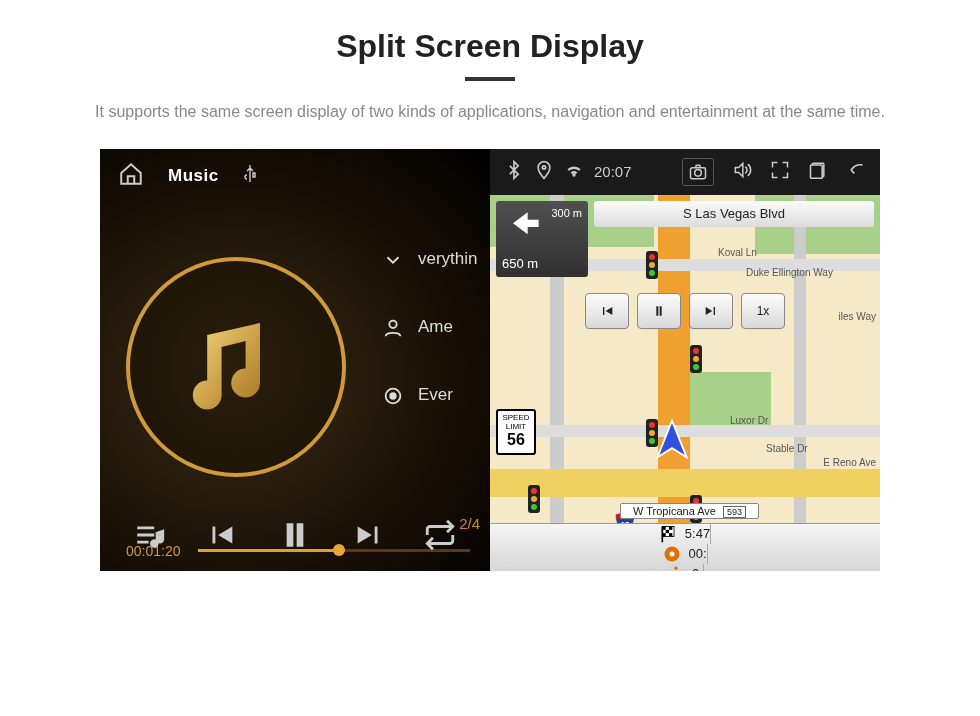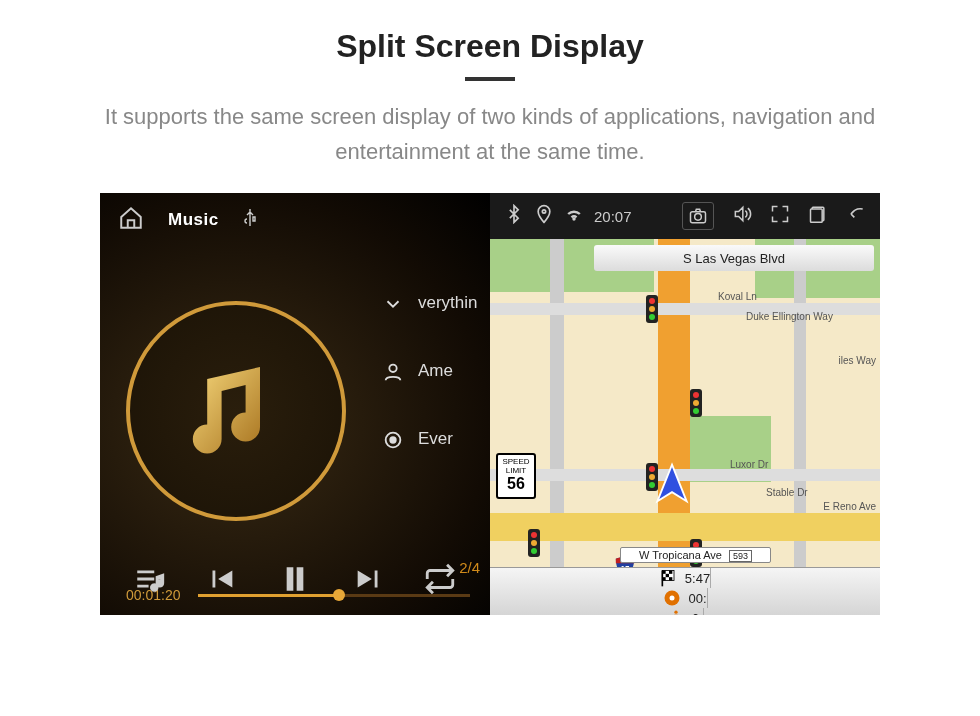--- a/index.html
+++ b/index.html
@@ -18,21 +18,21 @@
   padding-top: 28px;
 }
 .title-underline {
   width: 50px;
   height: 4px;
   background: #333;
   margin: 12px auto 18px auto;
 }
 .page-desc {
   text-align: center;
-  font-size: 22px;
+  font-size: 16px;
   color: #888;
   line-height: 1.6;
   max-width: 870px;
   margin: 0 auto 24px auto;
 }
 .device {
   position: relative;
   width: 780px;
   height: 422px;
   margin: 10px auto;
@@ -297,21 +297,21 @@
   font-size: 10px;
   color: #555;
   white-space: nowrap;
   z-index: 5;
 }
 .tropicana-label {
   position: absolute;
   bottom: 4px;
   left: 130px;
   background: #fff;
-  padding: 1px 18px;
+  padding: 1px 12px;
   border: 1px solid #888;
   border-radius: 2px;
   font-size: 11px;
   color: #222;
   z-index: 20;
   text-align: right;
 }
 .traffic-light {
   position: absolute;
   width: 12px;
@@ -467,23 +467,48 @@
       <div class="map-road-h" style="top:230px;height:12px;"></div>
       <div class="map-road-h" style="bottom:26px;height:28px;background:#f0d060;"></div>
 
       <span class="road-label" style="left:228px;top:52px;">Koval Ln</span>
       <span class="road-label" style="left:256px;top:72px;">Duke Ellington Way</span>
       <span class="road-label" style="left:240px;top:220px;">Luxor Dr</span>
       <span class="road-label" style="left:276px;top:248px;">Stable Dr</span>
       <span class="road-label" style="right:4px;top:262px;">E Reno Ave</span>
       <span class="road-label" style="right:4px;top:116px;">iles Way</span>
 
+      <div class="turn-box">
+        <svg width="44" height="44" viewBox="0 0 24 24" fill="#fff">
+            <path d="M14 4l-8 6 8 6v-4h6V8h-6z"></path>
+          </svg>
+        <span class="dist1">300 m</span>
+        <span class="dist2">650 m</span>
+      </div>
 
       <div class="street-banner">S Las Vegas Blvd</div>
 
+      <div class="sim-controls">
+        <span class="sim-btn">
+            <svg viewBox="0 0 24 24" fill="#222">
+              <path d="M6 6h2v12H6zM20 6v12L10 12z"></path>
+            </svg>
+          </span>
+        <span class="sim-btn">
+            <svg viewBox="0 0 24 24" fill="#222">
+              <path d="M8 5h3v14H8zM13 5h3v14h-3z"></path>
+            </svg>
+          </span>
+        <span class="sim-btn">
+            <svg viewBox="0 0 24 24" fill="#222">
+              <path d="M16 6h2v12h-2zM4 6v12l10-6z"></path>
+            </svg>
+          </span>
+        <span class="sim-btn">1x</span>
+      </div>
 
       <div class="speed-sign">
         <div>SPEED</div>
         <div>LIMIT</div>
         <div class="num">56</div>
       </div>
 
       <div class="traffic-light" style="left:156px;top:56px"><svg viewBox="0 0 12 28">
             <rect width="12" height="28" rx="3" fill="#222"></rect>
             <circle cx="6" cy="6" r="3" fill="#e33"></circle>

